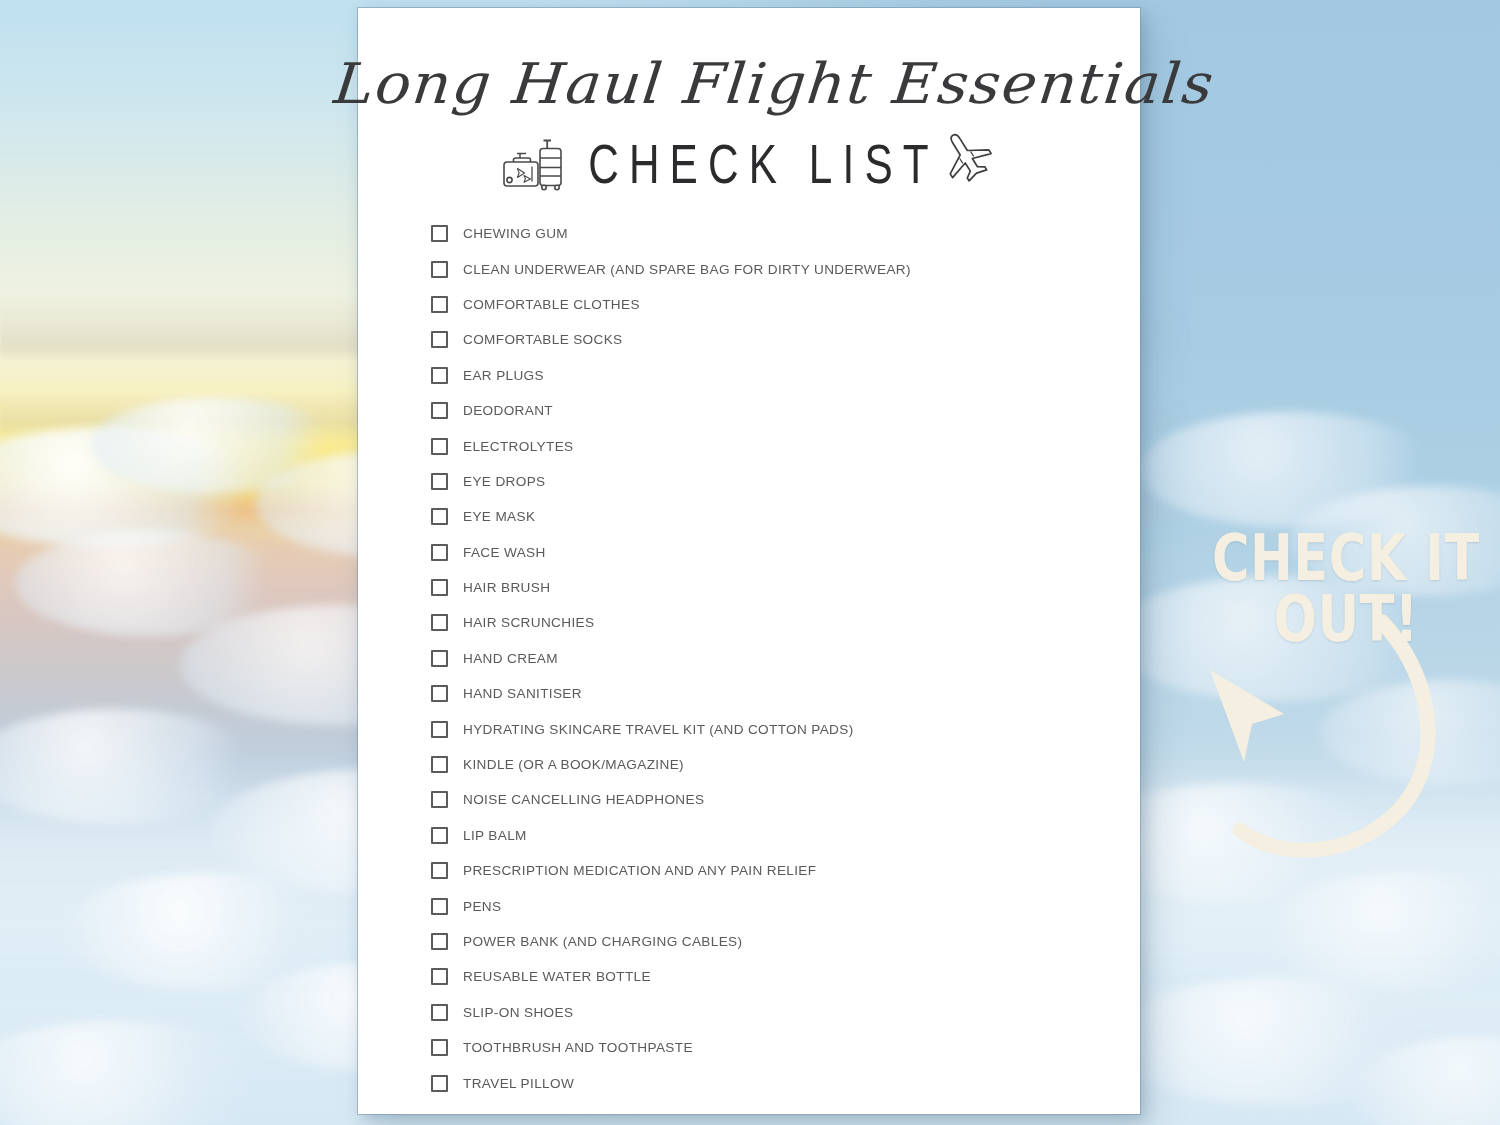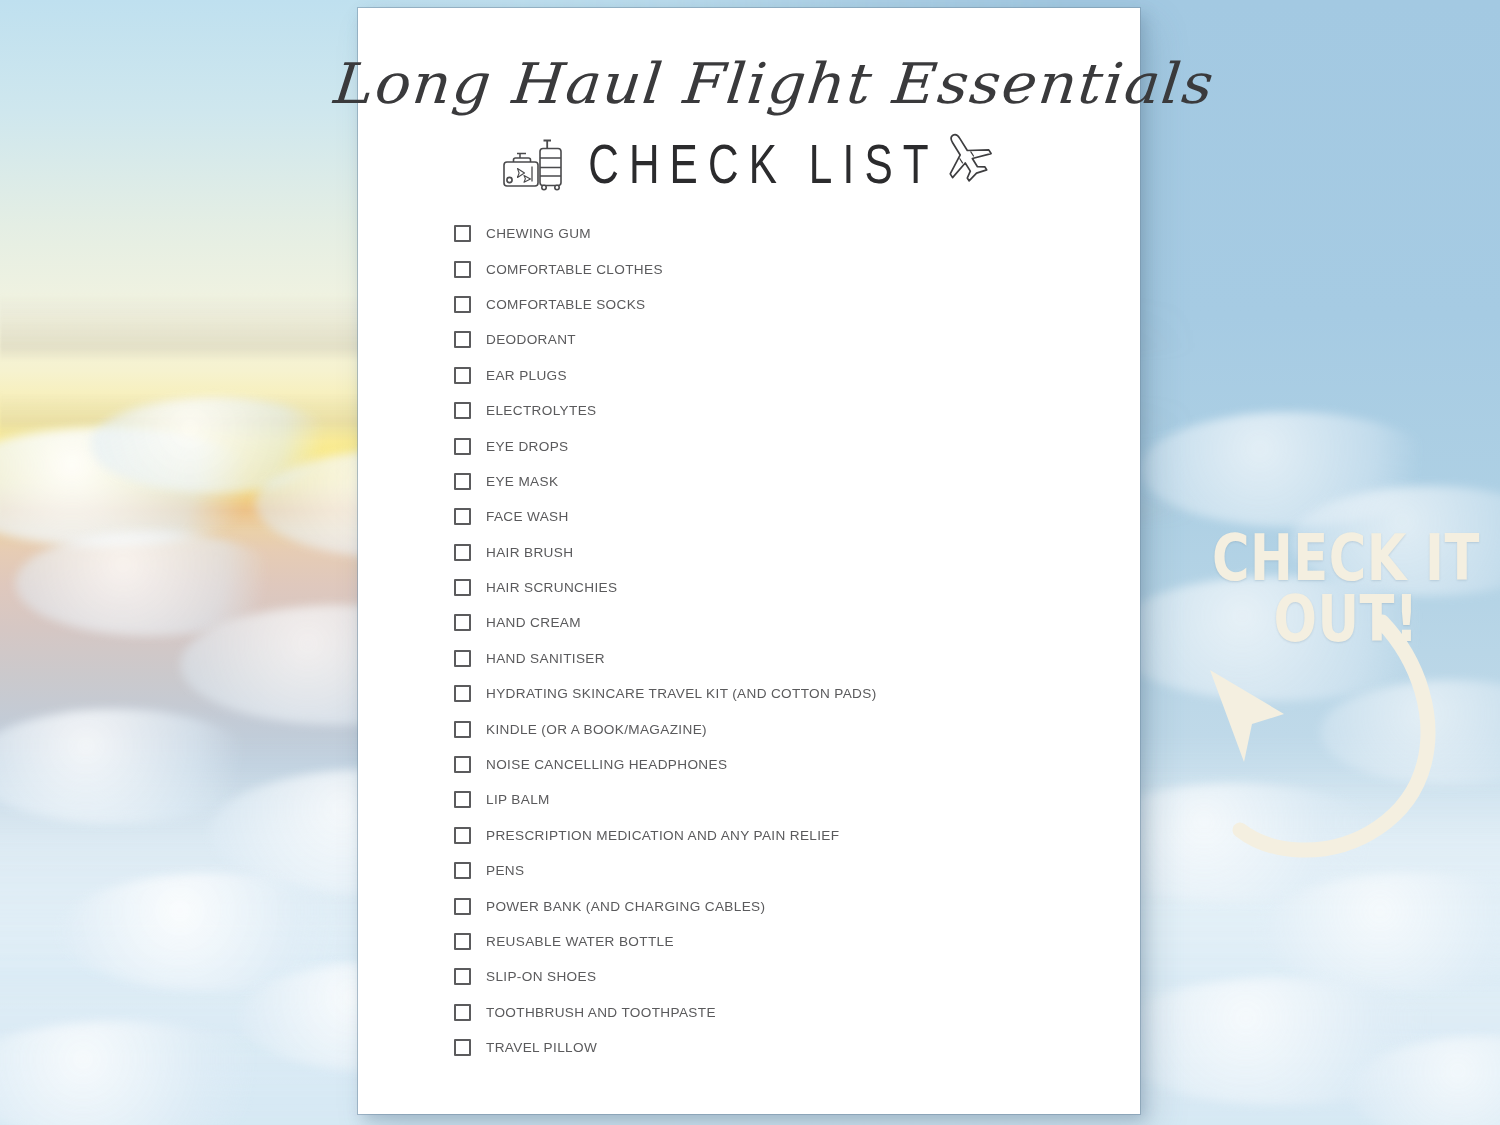--- a/index.html
+++ b/index.html
@@ -122,21 +122,21 @@
     line-height:1;
     padding-bottom:2px;
     white-space:nowrap;
   }
   .bags-icon{ margin-right:-6px; margin-bottom:-2px; flex:0 0 auto; }
   .plane-icon{ margin-left:-26px; margin-bottom:6px; flex:0 0 auto; }
 
   
   #list{
     margin-top:22px;
-    padding-left:96px;
+    padding-left:73px;
   }
   .item{
     display:flex;
     align-items:center;
     height:35.4px;
   }
   .cbox{
     flex:0 0 auto;
     width:17px; height:17px;
     border:2px solid #5b5b5d;
@@ -249,33 +249,37 @@
     </span>
   </div>
 
   <div id="list">
     <div class="item">
       <span class="cbox"></span>
       <span class="ilabel">CHEWING GUM</span>
     </div>
     <div class="item">
       <span class="cbox"></span>
+      <span class="ilabel">CLEAN UNDERWEAR (AND SPARE BAG FOR DIRTY UNDERWEAR)</span>
+    </div>
+    <div class="item">
+      <span class="cbox"></span>
       <span class="ilabel">COMFORTABLE CLOTHES</span>
     </div>
     <div class="item">
       <span class="cbox"></span>
       <span class="ilabel">COMFORTABLE SOCKS</span>
     </div>
     <div class="item">
       <span class="cbox"></span>
+      <span class="ilabel">EAR PLUGS</span>
+    </div>
+    <div class="item">
+      <span class="cbox"></span>
       <span class="ilabel">DEODORANT</span>
-    </div>
-    <div class="item">
-      <span class="cbox"></span>
-      <span class="ilabel">EAR PLUGS</span>
     </div>
     <div class="item">
       <span class="cbox"></span>
       <span class="ilabel">ELECTROLYTES</span>
     </div>
     <div class="item">
       <span class="cbox"></span>
       <span class="ilabel">EYE DROPS</span>
     </div>
     <div class="item">

